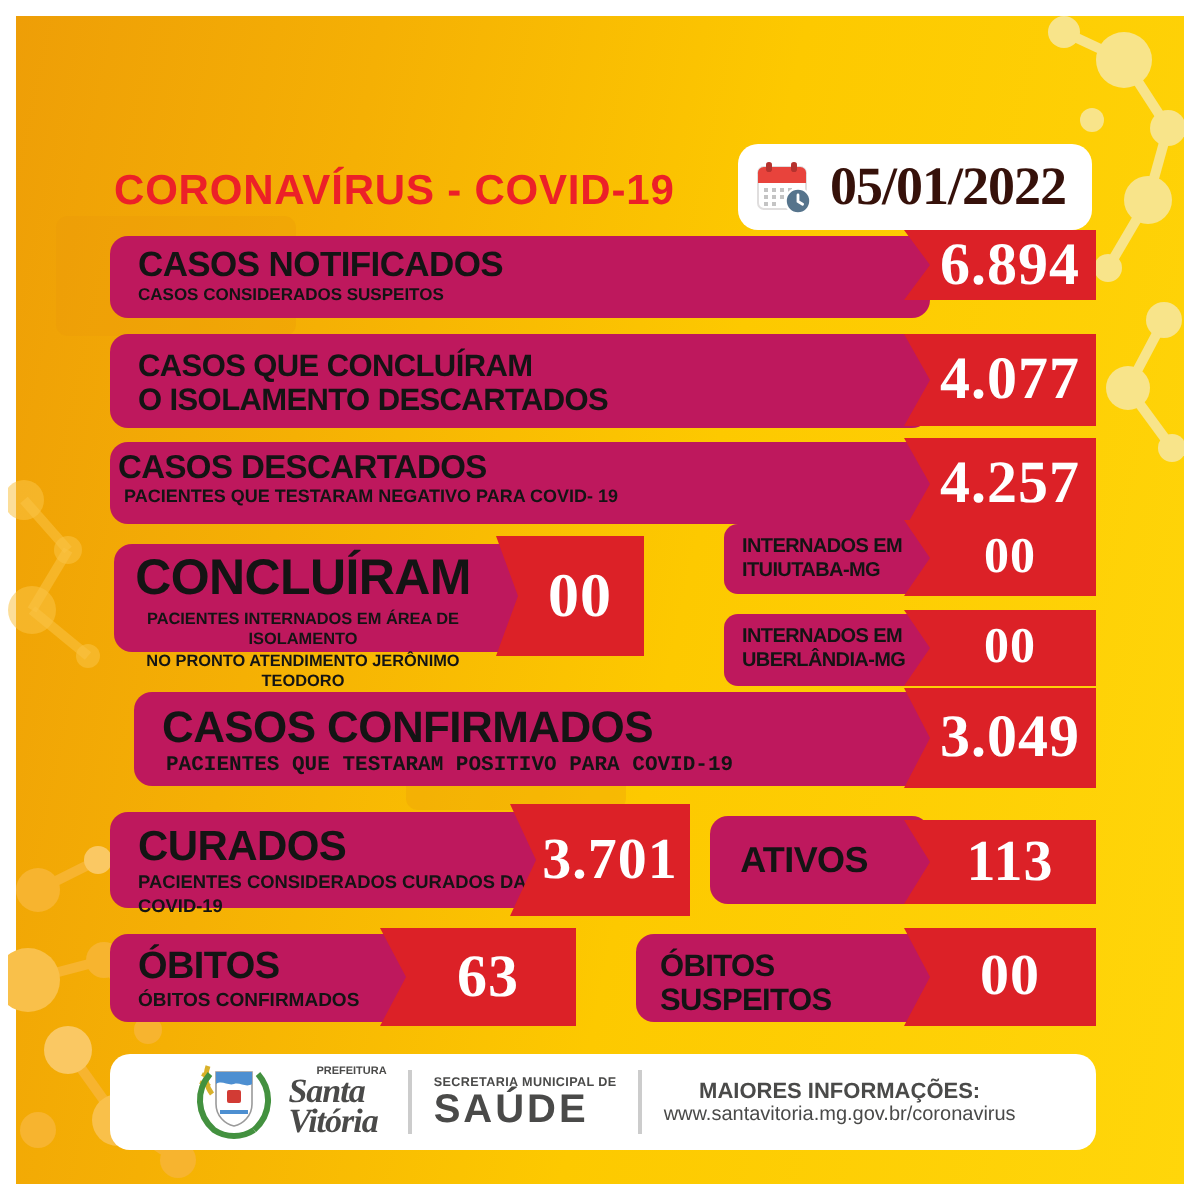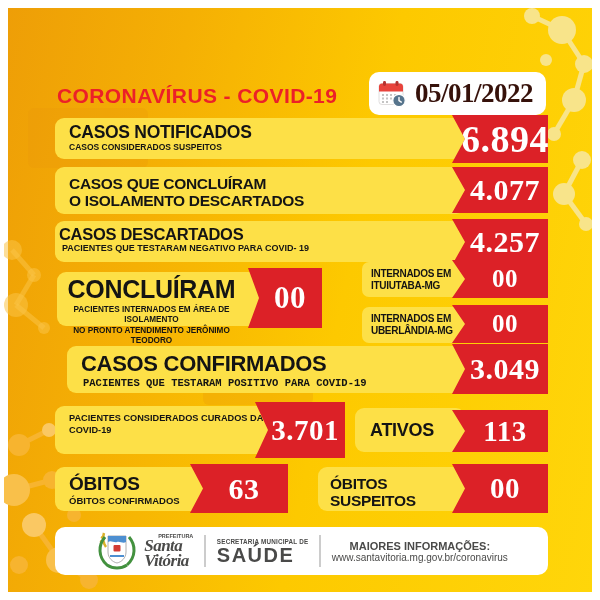--- a/index.html
+++ b/index.html
@@ -1,21 +1,21 @@
 <!DOCTYPE html>
 <html><head>
 <meta charset="utf-8">
 <style>
   html,body{margin:0;padding:0;background:#888;}
   .frame{position:relative;width:600px;height:600px;background:#ffffff;overflow:hidden;
          font-family:"Liberation Sans",sans-serif;}
   .canvas{position:absolute;left:8px;top:8px;width:584px;height:584px;
           background:linear-gradient(102deg,#ee9e07 0%,#f5b004 26%,#fdc900 56%,#ffd60a 100%);}
   .bgrect{position:absolute;border-radius:6px;background:rgba(235,150,10,0.28);}
-  .wb{position:absolute;background:#fde047;border-radius:9px;color:#141414;box-sizing:border-box;}
+  .wb{position:absolute;background:#be185d;border-radius:9px;color:#141414;box-sizing:border-box;}
   .rb{position:absolute;background:#dc2127;color:#ffffff;display:flex;align-items:center;justify-content:center;
       font-family:"Liberation Serif",serif;font-weight:700;
       clip-path:polygon(0 0,100% 0,100% 100%,0 100%,13px 50%);}
   .rb span{padding-left:10px;letter-spacing:0.5px;}
   .t-main{font-weight:700;letter-spacing:-0.3px;line-height:1;}
   .t-sub{font-weight:700;line-height:1.25;}
   .title{position:absolute;left:30px;top:27px;width:540px;text-align:center;color:#ec2028;
          font-weight:700;font-size:37px;letter-spacing:-1px;line-height:1;}
   .subtitle{position:absolute;left:57px;top:84px;color:#ec2028;font-weight:700;font-size:21px;letter-spacing:0.4px;}
   .date-badge{position:absolute;left:369px;top:72px;width:177px;height:43px;background:#fff;border-radius:10px;
@@ -119,21 +119,21 @@
       <circle cx="21" cy="20.5" r="6.2" fill="#56748c" stroke="#ffffff" stroke-width="1.2"></circle>
       <path d="M21 17.5 v3.2 l2.3 1.4" stroke="#ffffff" stroke-width="1.4" fill="none" stroke-linecap="round"></path>
     </svg>
     <span class="date-text">05/01/2022</span>
   </div>
 
   <div class="wb" style="left:55px;top:118px;width:410px;height:41px;padding:6px 0 0 14px;">
     <div class="t-main" style="font-size:17.5px;">CASOS NOTIFICADOS</div>
     <div class="t-sub" style="font-size:8.5px;">CASOS CONSIDERADOS SUSPEITOS</div>
   </div>
-  <div class="rb" style="left:452px;top:115px;width:96px;height:48px;font-size:38px;">
+  <div class="rb" style="left:452px;top:115px;width:96px;height:35px;font-size:30px;">
     <span>6.894</span>
   </div>
 
   <div class="wb" style="left:55px;top:167px;width:410px;height:47px;padding:8px 0 0 14px;">
     <div class="t-main" style="font-size:15.5px;line-height:1.12;">CASOS QUE CONCLUÍRAM</div>
     <div class="t-main" style="font-size:15.5px;line-height:1.12;">O ISOLAMENTO DESCARTADOS</div>
   </div>
   <div class="rb" style="left:452px;top:167px;width:96px;height:46px;font-size:30px;">
     <span>4.077</span>
   </div>
@@ -172,20 +172,21 @@
 
   <div class="wb" style="left:67px;top:346px;width:410px;height:47px;padding:7px 0 0 14px;">
     <div class="t-main" style="font-size:22px;margin-bottom:2px;">CASOS CONFIRMADOS</div>
     <div class="t-sub" style="font-size:10.5px;margin-left:2px;font-family:Liberation Mono, monospace;">PACIENTES QUE TESTARAM POSITIVO PARA COVID-19</div>
   </div>
   <div class="rb" style="left:452px;top:344px;width:96px;height:50px;font-size:30px;">
     <span>3.049</span>
   </div>
 
   <div class="wb" style="left:55px;top:406px;width:215px;height:48px;padding:7px 0 0 14px;">
+    <div class="t-main" style="font-size:21px;margin-bottom:2px;">CURADOS</div>
     <div class="t-sub" style="font-size:9.2px;">PACIENTES CONSIDERADOS CURADOS DA COVID-19</div>
   </div>
   <div class="rb" style="left:255px;top:402px;width:90px;height:56px;font-size:29px;">
     <span>3.701</span>
   </div>
   <div class="wb" style="left:355px;top:408px;width:110px;height:44px;display:flex;align-items:center;justify-content:center;padding-right:16px;">
     <div class="t-main" style="font-size:18px;">ATIVOS</div>
   </div>
   <div class="rb" style="left:452px;top:410px;width:96px;height:42px;font-size:29px;">
     <span>113</span>

